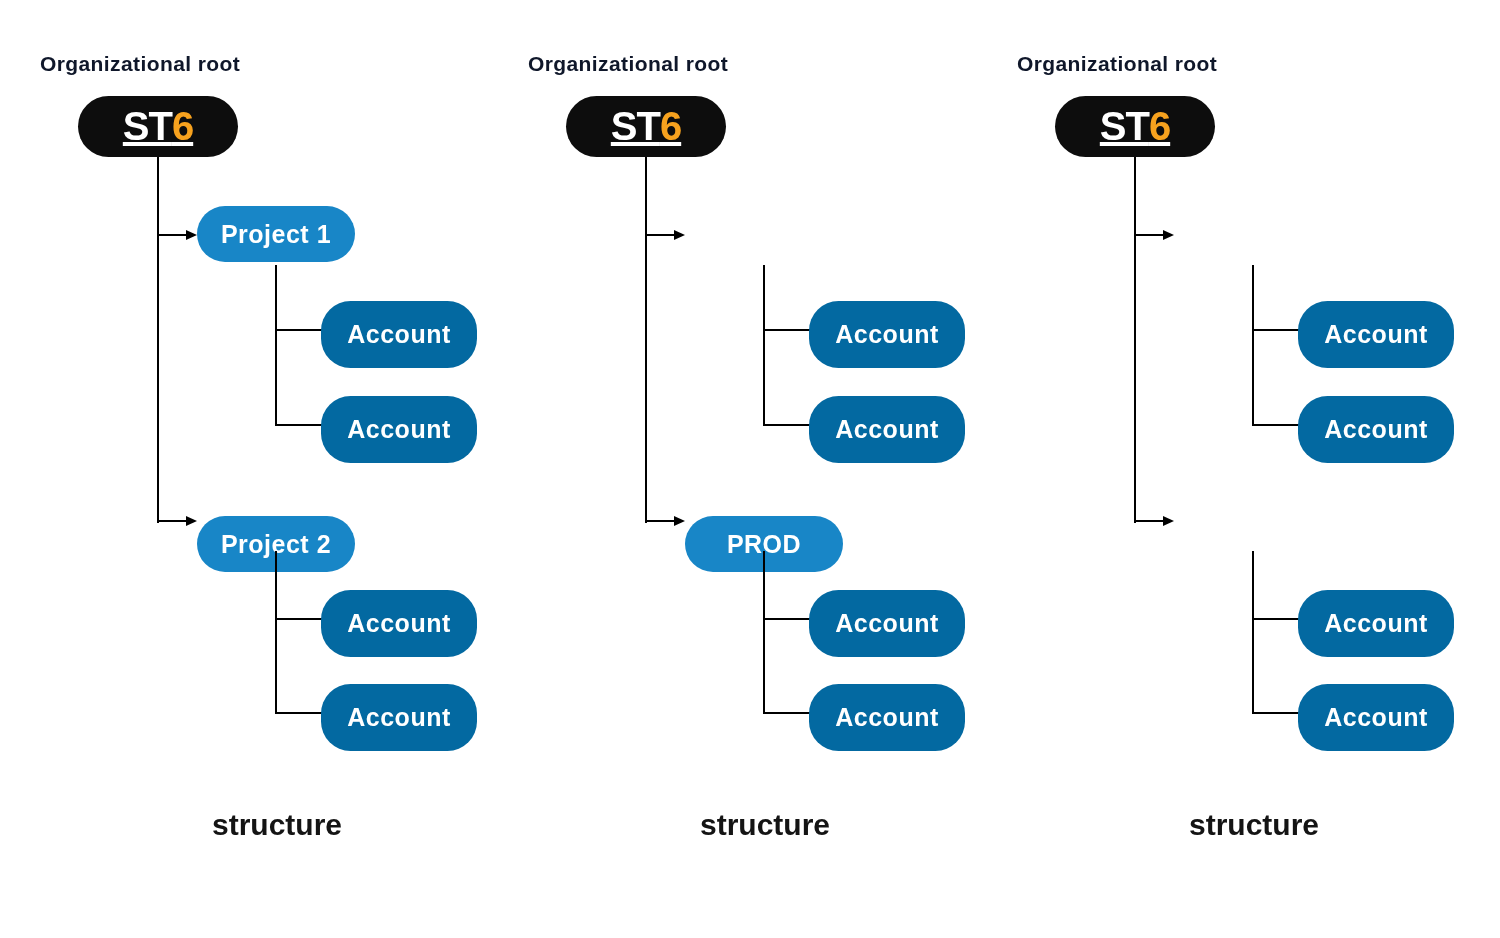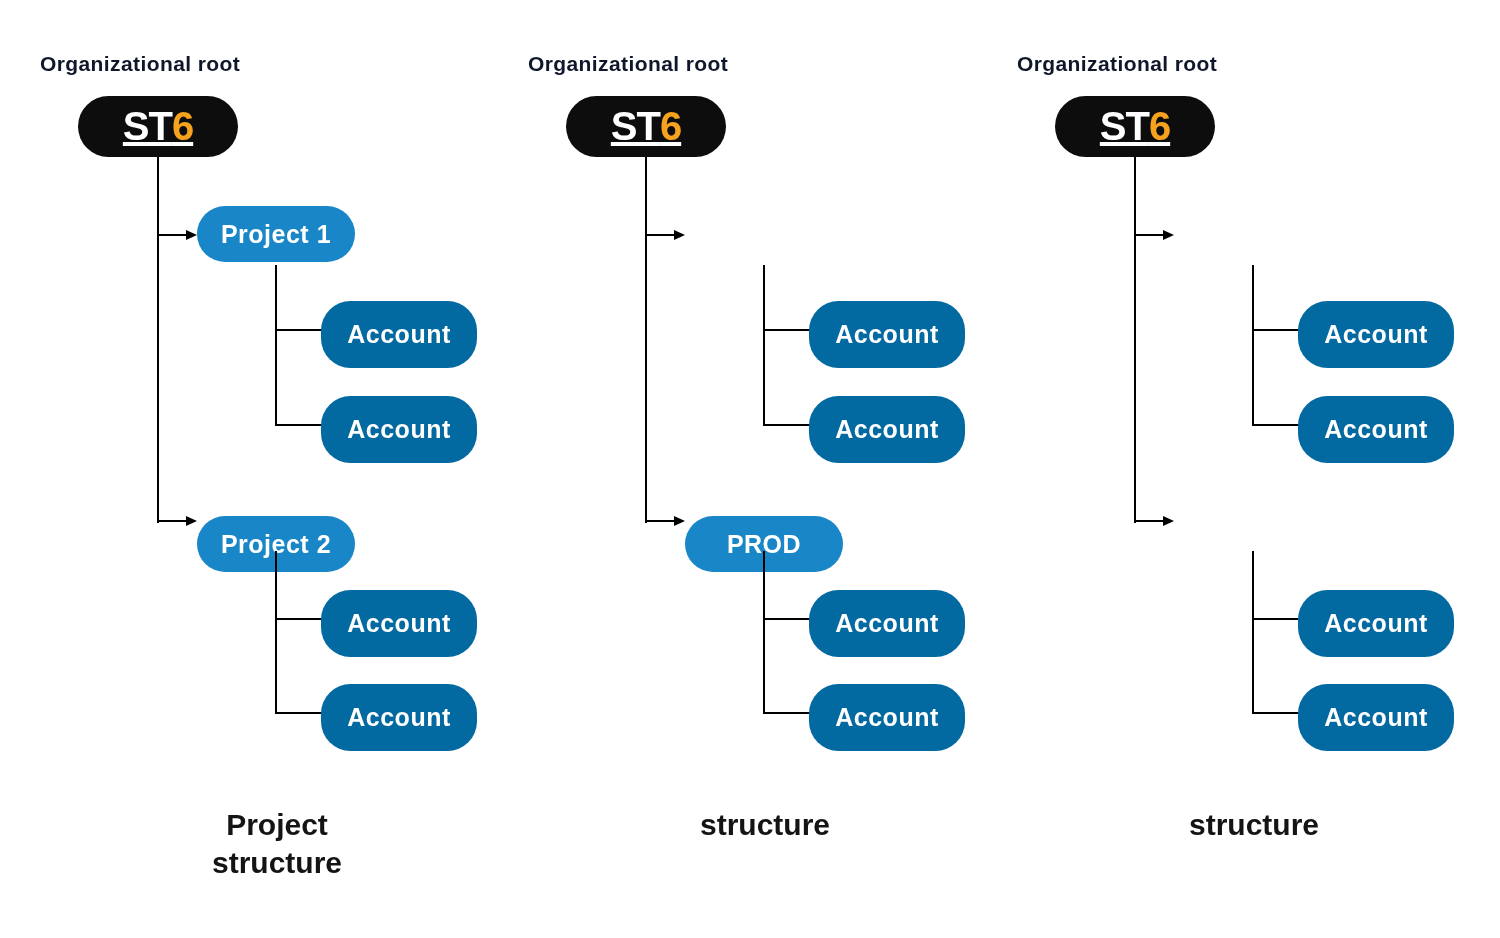--- a/index.html
+++ b/index.html
@@ -78,21 +78,20 @@
     <div class="pill child-pill c2">Project 2</div>
     <div class="line vline l-c2"></div>
     <div class="line hline l-a3"></div>
     <div class="arrow ar-a3"></div>
     <div class="pill acc-pill a3">Account</div>
     <div class="line hline l-a4"></div>
     <div class="arrow ar-a4"></div>
     <div class="pill acc-pill a4">Account</div>
 
     <div class="caption">
-      <div>Project</div>
       <div>structure</div>
     </div>
   </div>
 
   <div class="col" style="left:528px">
     <div class="org-label">Organizational root</div>
     <div class="pill root-pill">
       <span><span>ST</span><span class="six">6</span></span>
     </div>
 

